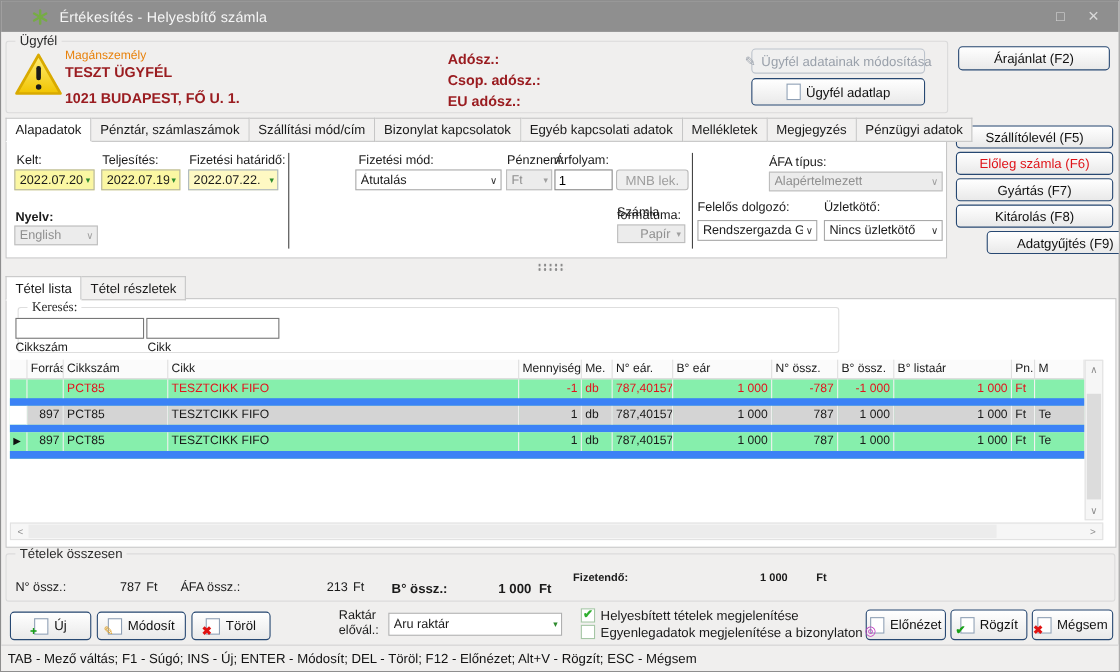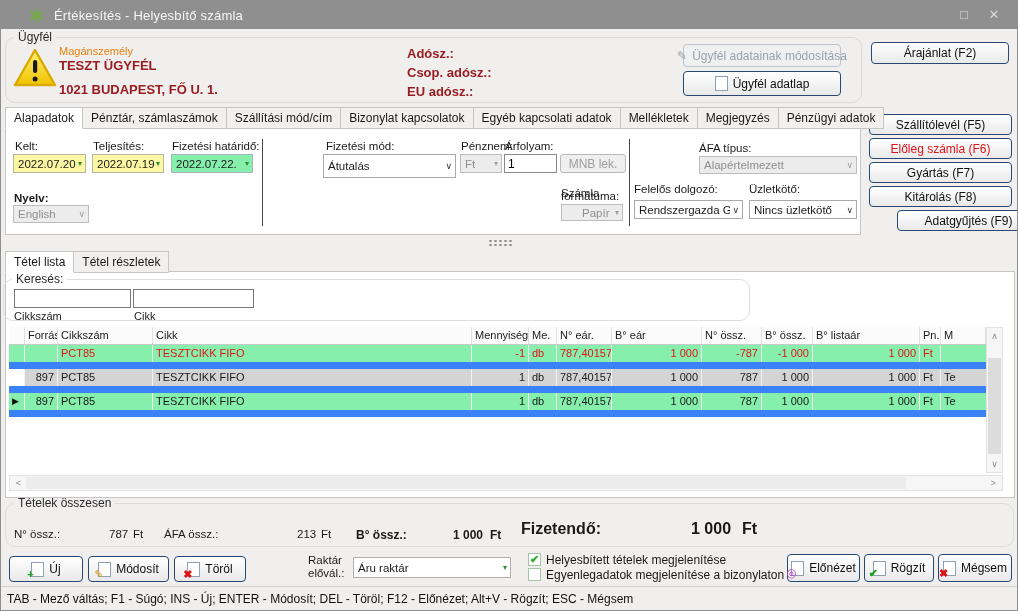--- a/index.html
+++ b/index.html
@@ -5,45 +5,45 @@
   html,body{margin:0;padding:0;background:#d8d8d8;}
   .win{position:relative;width:1018px;height:611px;background:#f0efee;border:1px solid #8e8e8e;
        box-sizing:border-box;overflow:hidden;font-family:"Liberation Sans",sans-serif;font-size:12px;color:#1a1a1a;}
   .abs{position:absolute;}
   
   .titlebar{position:absolute;left:0;top:0;right:0;height:28px;background:#8f8f8f;display:flex;align-items:center;}
   .app-ic{margin-left:28px;display:flex;align-items:center;}
   .title{margin-left:10px;font-size:13px;color:#f6f6f6;letter-spacing:.2px;}
   .tb-btn{width:30px;text-align:center;color:#d9d9d9;font-size:13px;line-height:28px;}
   
-  .group{position:absolute;border:1px solid #dadada;border-radius:10px;box-sizing:border-box;}
+  .group{position:absolute;border:1px solid #dadada;border-radius:3px;box-sizing:border-box;}
   .glabel{position:absolute;top:-8px;left:8px;padding:0 4px;font-size:12px;color:#2a2a2a;background:#f0efee;white-space:nowrap;}
   .glabel.on-white{background:#ffffff;}
   
   .lbl{position:absolute;font-size:11.5px;color:#1a1a1a;white-space:nowrap;}
   .lbl.s11{font-size:11px;}
   .darkred{color:#9a1c20;font-weight:bold;font-size:13px;}
   .orange{color:#e8820c;font-size:11px;font-weight:normal;}
   .bold{font-weight:bold;}
-  .big{font-size:16px;font-weight:bold;}
+  .big{font-size:10px;font-weight:bold;}
   
   .btn{position:absolute;box-sizing:border-box;border:1px solid #274872;border-radius:4px;
        background:linear-gradient(#ffffff,#e9e9e9);display:flex;align-items:center;justify-content:center;
        gap:5px;font-size:12px;color:#101010;white-space:nowrap;cursor:default;}
   .btn.red{color:#df1319;}
   .btn.disabled{border-color:#bcc3cc;color:#9aa1ab;background:#f0f0f0;}
   .btn.gray{border-color:#b9b9b9;color:#9d9d9d;background:#efefef;border-radius:3px;}
   
   .combo{position:absolute;box-sizing:border-box;border:1px solid #a9a9a9;background:#fff;display:flex;
          align-items:center;padding:0 3px 0 4px;font-size:11.5px;white-space:nowrap;overflow:hidden;}
   .combo .txt{overflow:hidden;white-space:nowrap;}
   .combo .arr{margin-left:auto;font-size:8px;color:#666;padding-left:2px;flex:none;}
   .combo .chev{margin-left:auto;font-size:9px;color:#333;padding-left:2px;flex:none;}
   .combo.yellow{background:#fbf7a3;border-color:#b5b5a0;}
-  .combo.blue{background:#86efac;border-color:#a9b5bf;}
+  .combo.blue{background:#fef9c3;border-color:#a9b5bf;}
   .combo.dis{background:#ececec;color:#8f8f8f;border-color:#bdbdbd;}
   .combo.dis .chev,.combo.dis .arr{color:#9f9f9f;}
   .arr.green{color:#2e8b2e;}
   .input{position:absolute;box-sizing:border-box;border:1px solid #8a8a8a;background:#fff;font-size:12px;
          font-family:inherit;padding:0 3px;outline:none;}
   
   .tabrow{position:absolute;display:flex;align-items:center;z-index:3;}
   .tab{box-sizing:border-box;padding:3px 8px;font-size:12px;border:1px solid #c6c6c6;border-left:none;
        background:#f1f0ef;color:#1a1a1a;white-space:nowrap;}
   .tab.first{border-left:1px solid #c6c6c6;}
@@ -167,21 +167,21 @@
     <span class="arr green">▾</span>
   </div>
   <span class="lbl" style="left:13px;top:191px;z-index:2;font-weight:bold;">Nyelv:</span>
   <div class="combo dis" style="left:12px;top:204px;width:76px;height:18px;z-index:2;">
     <span class="txt">English</span>
     <span class="chev">∨</span>
   </div>
   <div class="vline" style="left:261px;top:138px;height:87px;"></div>
 
   <span class="lbl" style="left:325px;top:139px;z-index:2;">Fizetési mód:</span>
-  <div class="combo" style="left:322px;top:153px;width:133px;height:24px;z-index:2;">
+  <div class="combo" style="left:322px;top:153px;width:133px;height:19px;z-index:2;">
     <span class="txt">Átutalás</span>
     <span class="chev">∨</span>
   </div>
   <span class="lbl" style="left:460px;top:139px;z-index:2;">Pénznem:</span>
   <div class="combo dis" style="left:459px;top:153px;width:42px;height:19px;z-index:2;">
     <span class="txt">Ft</span>
     <span class="arr">▾</span>
   </div>
   <span class="lbl" style="left:504px;top:139px;z-index:2;">Árfolyam:</span>
   <input class="input" style="left: 503px; top: 153px; width: 53px; height: 19px; z-index: 2;" value="1">
@@ -229,21 +229,21 @@
     </div>
 
   <div class="grip"></div>
 
   <div class="tabrow" style="left:4px;top:250px;">
     <span class="tab first active">Tétel lista</span>
     <span class="tab">Tétel részletek</span>
   </div>
   <div class="panel" style="left:4px;top:270px;width:1010px;height:227px;"></div>
 
-  <div class="group" style="left:2px;top:278px;width:747px;height:42px;border-color:#dedede;z-index:2;">
+  <div class="group" style="left:15px;top:278px;width:747px;height:42px;border-color:#dedede;z-index:2;font-family:Liberation Serif, serif;">
     <span class="glabel on-white">Keresés:</span>
   </div>
   <input class="input" style="left: 13px; top: 288px; width: 117px; height: 19px; border-color: rgb(119, 119, 119); z-index: 2;">
   <input class="input" style="left: 132px; top: 288px; width: 121px; height: 19px; border-color: rgb(119, 119, 119); z-index: 2;">
   <span class="lbl s11" style="left:13px;top:309px;z-index:2;">Cikkszám</span>
   <span class="lbl s11" style="left:133px;top:309px;z-index:2;">Cikk</span>
 
   <div class="tbl">
     <div class="trow thead">
       <div class="c c0"></div>

